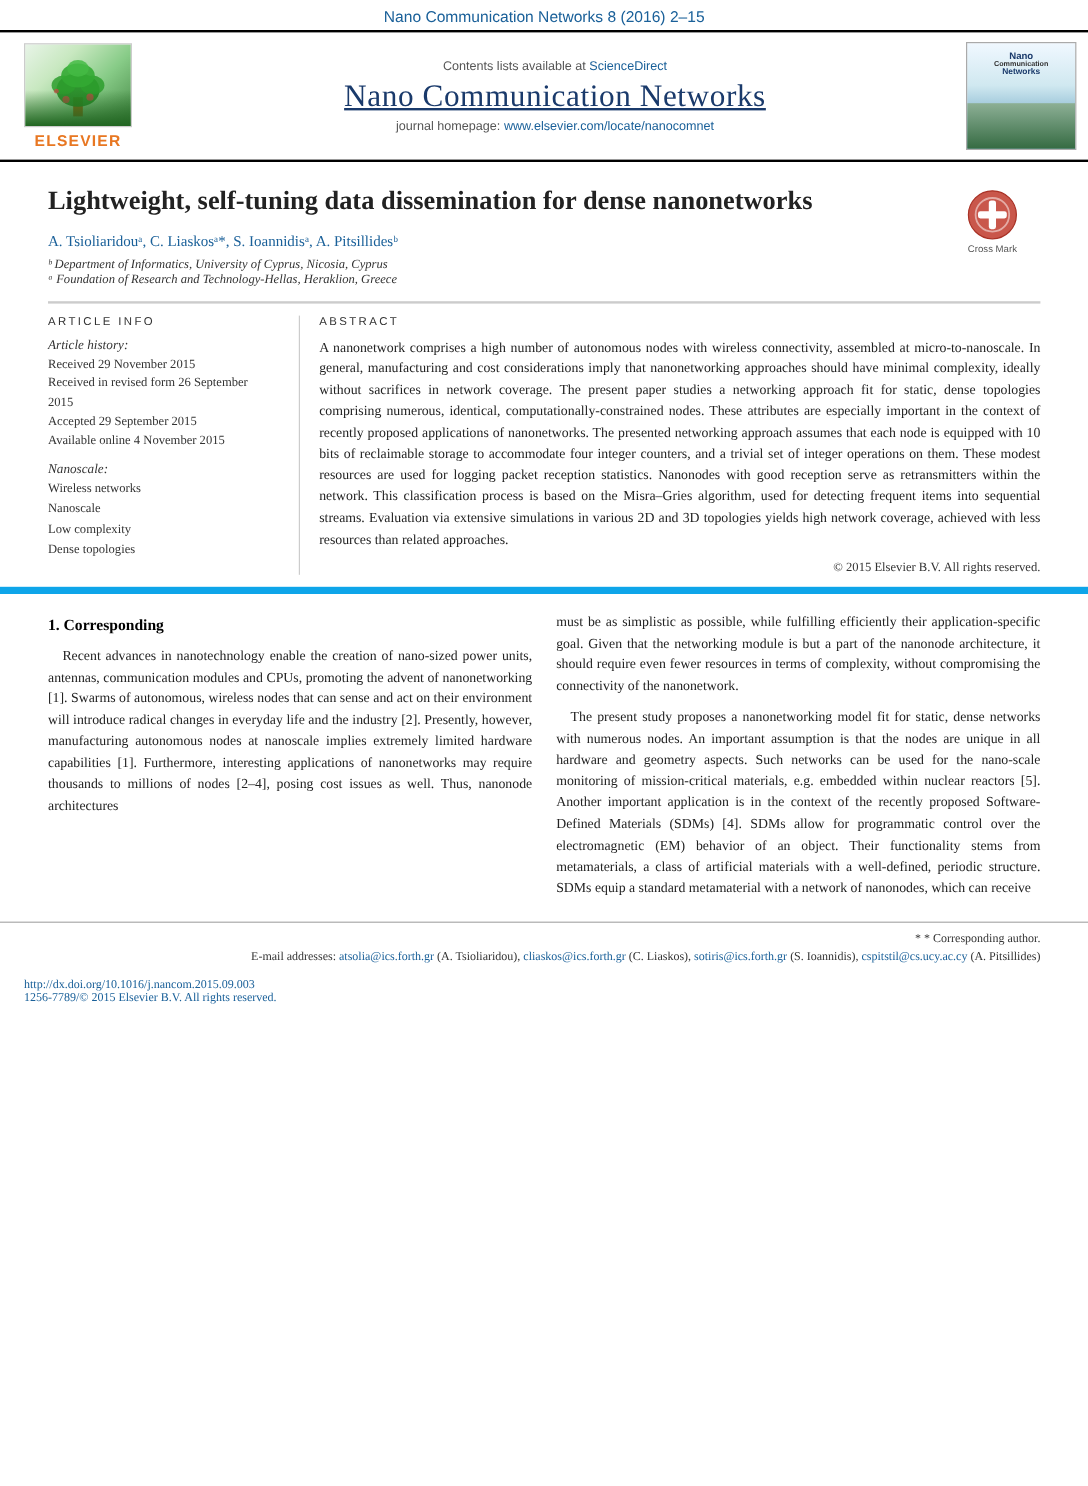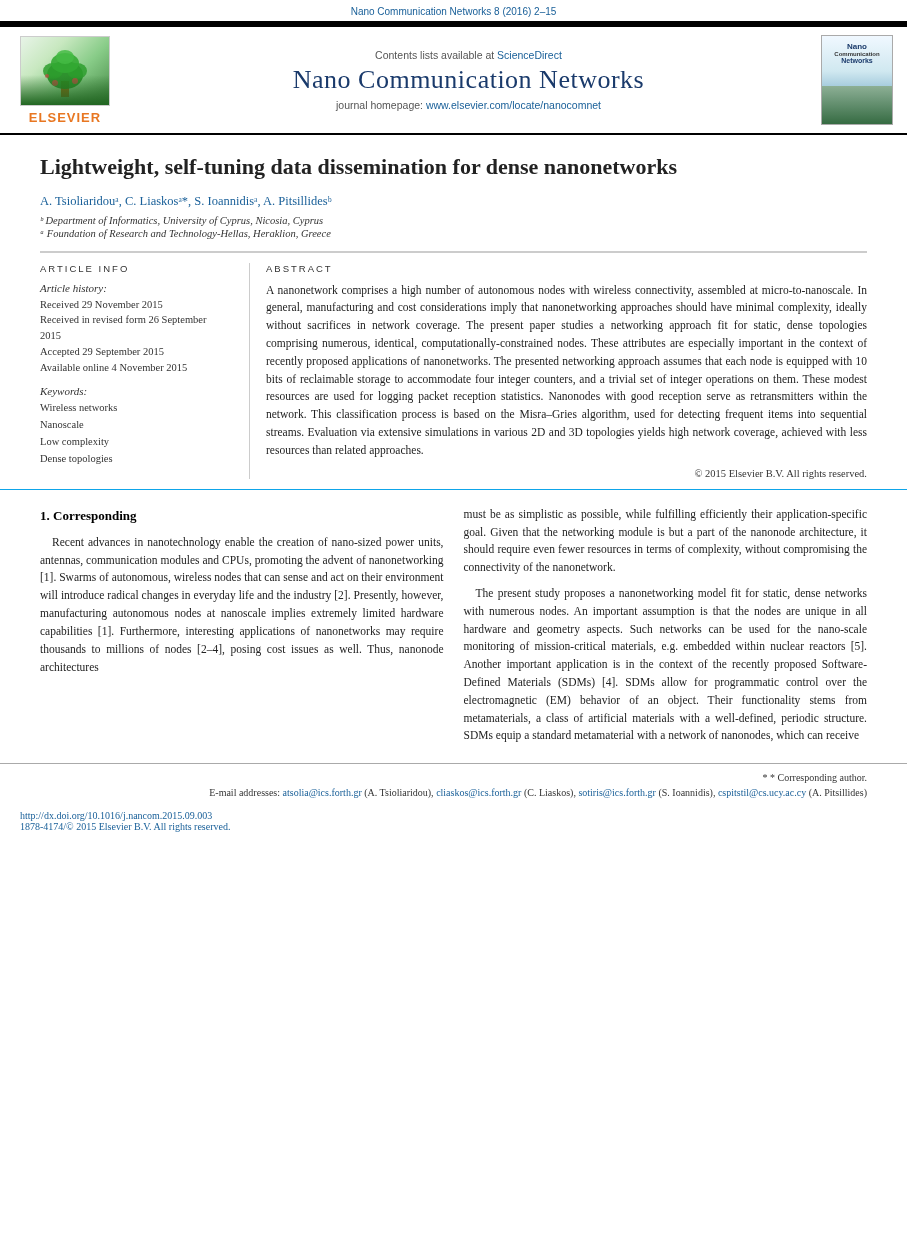--- a/index.html
+++ b/index.html
@@ -14,24 +14,24 @@
     .page {
       width: 907px;
       min-height: 1238px;
       background: #fff;
       padding: 0;
     }
     
     .top-bar {
       text-align: center;
       padding: 6px 0 4px;
-      font-size: 10px;
-      color: #1a6099;
-      font-family: Arial, sans-serif;
-      border-bottom: 6px solid #000000;
+      font-size: 13px;
+      color: #1a6099;
+      font-family: Arial, sans-serif;
+      border-bottom: 2px solid #000000;
     }
     
     .journal-header {
       display: flex;
       align-items: stretch;
       border-bottom: 2px solid #000;
       padding: 8px 10px;
       gap: 10px;
     }
     .elsevier-logo {
@@ -89,39 +89,40 @@
       color: #1a6099;
       text-decoration: none;
     }
     .journal-title-header {
       font-family: "Times New Roman", serif;
       font-size: 26px;
       font-weight: normal;
       color: #1a3a6b;
       text-align: left;
       letter-spacing: 0.5px;
+      text-decoration: underline;
     }
     .homepage-line {
       font-family: Arial, sans-serif;
       font-size: 10.5px;
       color: #555;
     }
     .homepage-line a {
       color: #1a6099;
       text-decoration: none;
     }
     .journal-thumb {
       min-width: 80px;
       display: flex;
       flex-direction: column;
       align-items: center;
       justify-content: center;
     }
     .thumb-box {
-      width: 72px;
+      width: 92px;
       height: 90px;
       border: 1px solid #aaa;
       background: linear-gradient(180deg, #f0f8ff 0%, #d0e8f0 40%, #88b8d0 70%, #448898 100%);
       display: flex;
       flex-direction: column;
       align-items: center;
       justify-content: flex-start;
       padding-top: 6px;
       font-size: 7px;
       font-family: Arial, sans-serif;
@@ -208,21 +209,21 @@
       border: none;
       border-top: 2px solid #ccc;
       margin: 0 40px;
     }
 
     
     .two-col-section {
       display: flex;
       gap: 0;
       padding: 10px 40px 10px;
-      border-bottom: 1px solid #0ea5e9;
+      border-bottom: 6px solid #0ea5e9;
     }
     .left-col {
       width: 210px;
       min-width: 210px;
       padding-right: 16px;
       border-right: 1px solid #ccc;
     }
     .right-col {
       flex: 1;
       padding-left: 16px;
@@ -381,35 +382,47 @@
   <div class="article-top">
     <div class="article-title-block">
       <div class="article-title">Lightweight, self-tuning data dissemination for dense nanonetworks</div>
       <div class="authors-line">
         <span class="author">A. Tsioliaridouᵃ, C. Liaskosᵃ*, S. Ioannidisᵃ, A. Pitsillidesᵇ</span>
       </div>
       <div class="affil-line">ᵇ Department of Informatics, University of Cyprus, Nicosia, Cyprus</div>
       <div class="affil-line">ᵃ Foundation of Research and Technology-Hellas, Heraklion, Greece</div>
     </div>
 
+    <div class="crossmark-box">
+      <svg class="crossmark-icon" viewBox="0 0 44 44" xmlns="http://www.w3.org/2000/svg">
+        <circle cx="22" cy="22" r="20" fill="#c0392b" opacity="0.85"></circle>
+        <circle cx="22" cy="22" r="20" fill="none" stroke="#a93226" stroke-width="1"></circle>
+
+        <rect x="10" y="19" width="24" height="6" rx="2" fill="#fff"></rect>
+        <rect x="19" y="10" width="6" height="24" rx="2" fill="#fff"></rect>
+
+        <circle cx="22" cy="22" r="14" fill="none" stroke="#fff" stroke-width="1.5" opacity="0.5"></circle>
+      </svg>
+      <div class="crossmark-label">Cross Mark</div>
+    </div>
   </div>
 
   <hr class="hr-thick">
 
   <div class="two-col-section">
 
     <div class="left-col">
       <div class="section-heading">ARTICLE INFO</div>
       <div class="article-history-label">Article history:</div>
       <div class="article-history-item">Received 29 November 2015</div>
       <div class="article-history-item">Received in revised form 26 September<br>2015</div>
       <div class="article-history-item">Accepted 29 September 2015</div>
       <div class="article-history-item">Available online 4 November 2015</div>
 
-      <div class="keywords-heading">Keywords:</div>
+      <div class="keywords-heading">Nanoscale:</div>
       <div class="keyword-item">Wireless networks</div>
       <div class="keyword-item">Nanoscale</div>
       <div class="keyword-item">Low complexity</div>
       <div class="keyword-item">Dense topologies</div>
     </div>
 
     <div class="right-col">
       <div class="section-heading">ABSTRACT</div>
       <div class="abstract-text">A nanonetwork comprises a high number of autonomous nodes with wireless connectivity, assembled at micro-to-nanoscale. In general, manufacturing and cost considerations imply that nanonetworking approaches should have minimal complexity, ideally without sacrifices in network coverage. The present paper studies a networking approach fit for static, dense topologies comprising numerous, identical, computationally-constrained nodes. These attributes are especially important in the context of recently proposed applications of nanonetworks. The presented networking approach assumes that each node is equipped with 10 bits of reclaimable storage to accommodate four integer counters, and a trivial set of integer operations on them. These modest resources are used for logging packet reception statistics. Nanonodes with good reception serve as retransmitters within the network. This classification process is based on the Misra–Gries algorithm, used for detecting frequent items into sequential streams. Evaluation via extensive simulations in various 2D and 3D topologies yields high network coverage, achieved with less resources than related approaches.</div>
       <div class="copyright-line">© 2015 Elsevier B.V. All rights reserved.</div>
@@ -442,16 +455,16 @@
       <span>E-mail addresses:</span>
       <a href="#" class="link-blue">atsolia@ics.forth.gr</a> (A. Tsioliaridou),
       <a href="#" class="link-blue">cliaskos@ics.forth.gr</a> (C. Liaskos),
       <a href="#" class="link-blue">sotiris@ics.forth.gr</a> (S. Ioannidis),
       <a href="#" class="link-blue">cspitstil@cs.ucy.ac.cy</a> (A. Pitsillides)
     </div>
   </div>
 
   <div class="doi-line">
     <a href="#" class="link-blue">http://dx.doi.org/10.1016/j.nancom.2015.09.003</a><br>
-    <span>1878-4174/© 2015 Elsevier B.V. All rights reserved.</span>
+    <span>1256-7789/© 2015 Elsevier B.V. All rights reserved.</span>
   </div>
 
 </div>
 
 </body></html>

